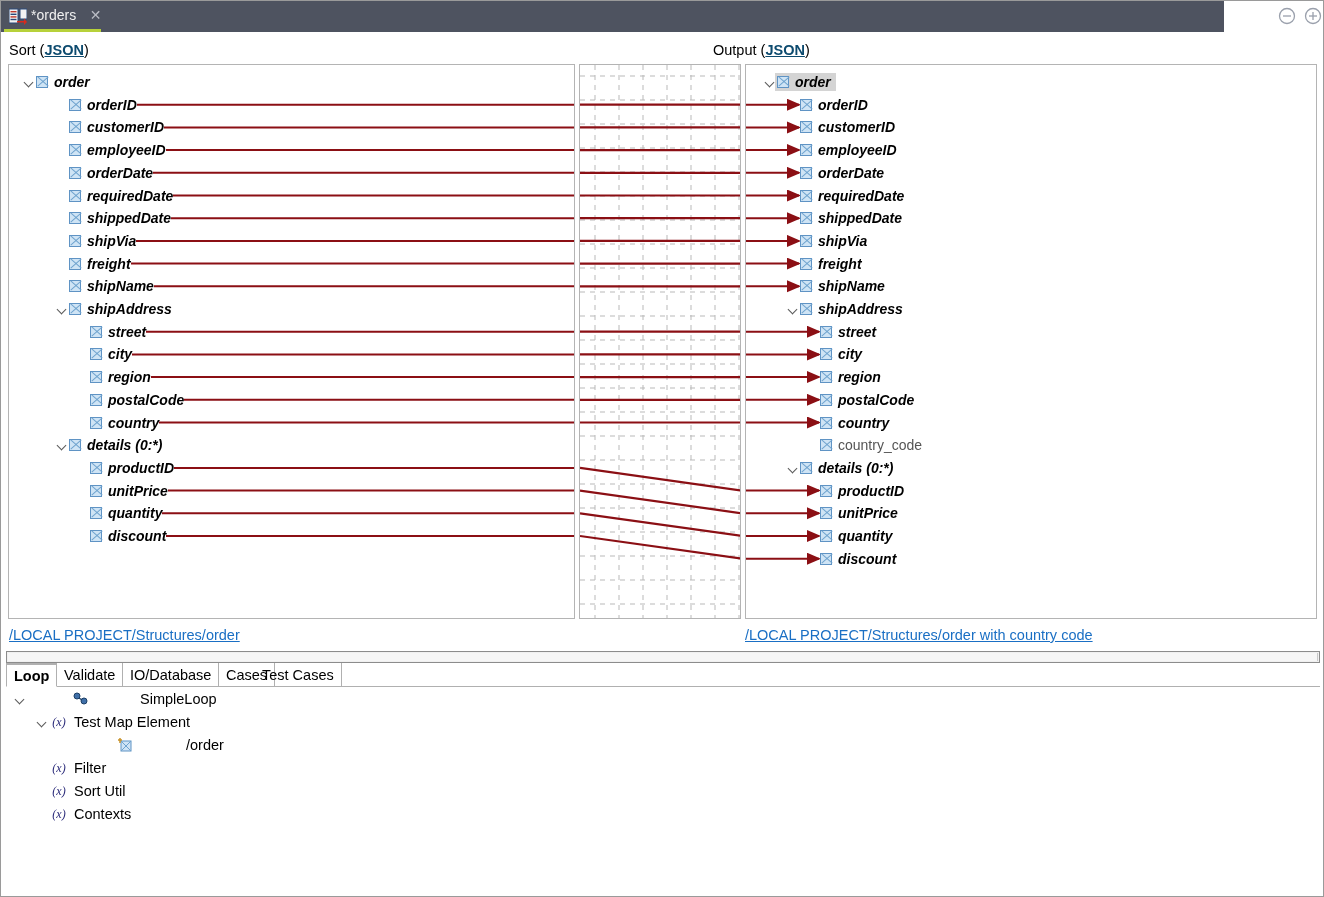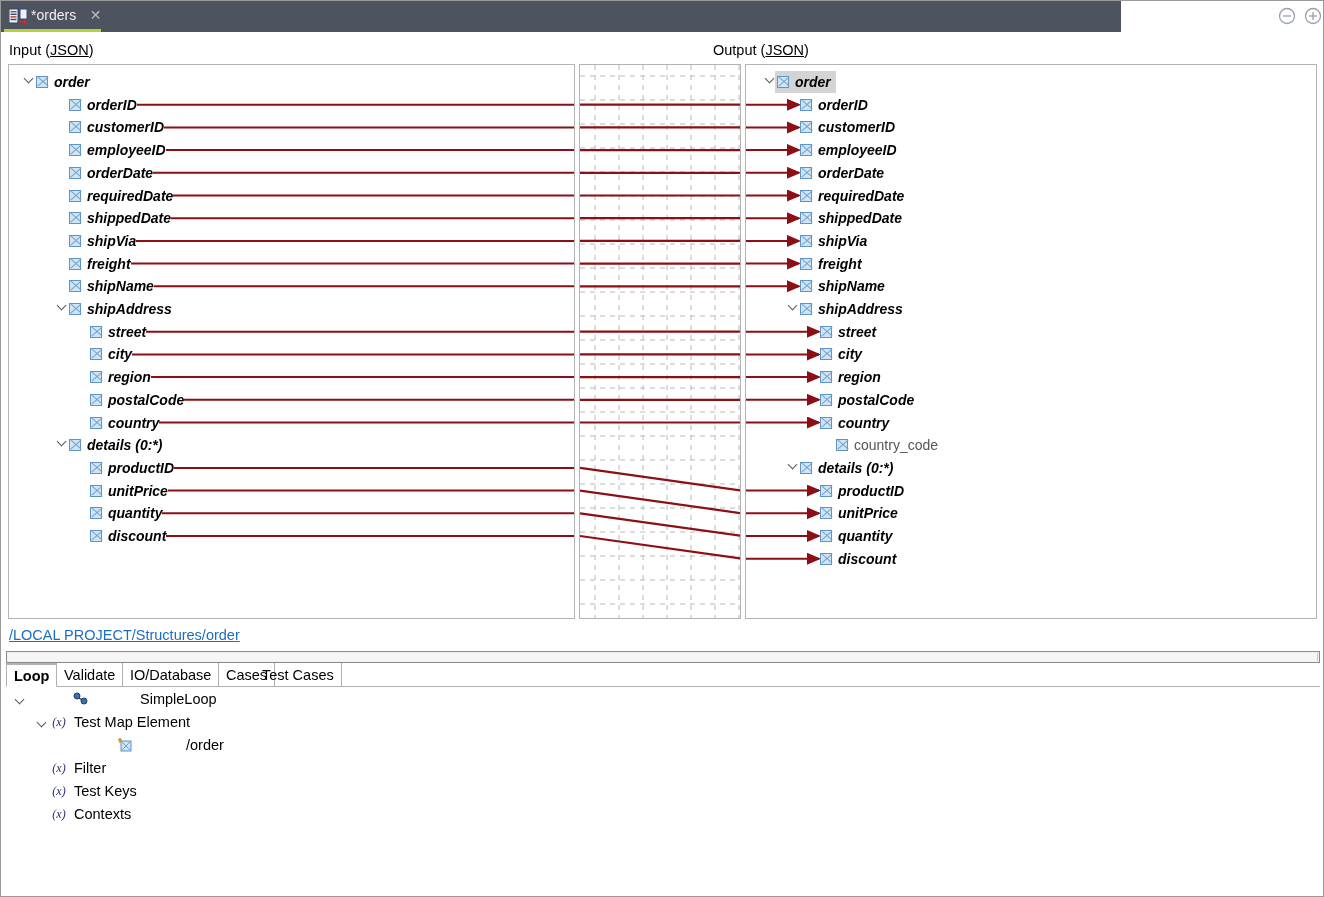--- a/index.html
+++ b/index.html
@@ -12,21 +12,21 @@
     position: relative;
     width: 1324px; height: 897px;
     background: #ffffff;
     border: 1px solid #9a9a9a;
     overflow: hidden;
   }
 
   
   #titlebar {
     position: absolute; left: 0; top: 0;
-    width: 1120px; height: 31px;
+    width: 1223px; height: 31px;
     background: #4e5360;
     padding-left: 24px;
   }
   .tab-active {
     position: absolute; left: 0; top: 0;
     height: 31px; width: 107px;
     background: #4e5360;
     display: flex; align-items: center;
   }
   .tab-underline {
@@ -59,21 +59,21 @@
 
   
   .sec-label {
     position: absolute;
     font-size: 14.5px; color: #000;
     white-space: nowrap;
   }
   #label-input  { left: 8px;   top: 41px; }
   #label-output { left: 712px; top: 41px; }
   .json-link {
-    color: #000000; text-decoration: underline; cursor: pointer;
+    color: #0c4a6e; text-decoration: underline; cursor: pointer; font-weight: bold;
   }
 
   
   .panel {
     position: absolute;
     background: #ffffff;
     border: 1px solid #b4b4b4;
     overflow: hidden;
   }
   #panel-input  { left: 7px;   top: 63px; width: 567px; height: 555px; }
@@ -83,21 +83,21 @@
   
   #grid {
     position: absolute; left: 0; top: 0;
     width: 100%; height: 100%;
   }
 
   
   .trow {
     position: absolute;
     height: 22px;
-    display: flex; 
+    display: flex; align-items: center;
     white-space: nowrap;
   }
   .twisty {
     width: 14px; height: 14px;
     display: inline-block;
     position: relative;
     flex: 0 0 auto;
   }
   .twisty.open::before {
     content: "";
@@ -247,21 +247,21 @@
     </div>
     <div class="win-btn" id="win-max">
       <svg width="20" height="20" viewBox="0 0 20 20">
         <circle cx="10" cy="10" r="7.5" fill="none" stroke="#9aa0ac" stroke-width="1.3"></circle>
         <line x1="6" y1="10" x2="14" y2="10" stroke="#9aa0ac" stroke-width="1.3"></line>
         <line x1="10" y1="6" x2="10" y2="14" stroke="#9aa0ac" stroke-width="1.3"></line>
       </svg>
     </div>
   </div>
 
-  <div class="sec-label" id="label-input"><span>Input (</span><span class="json-link">JSON</span><span>)</span></div>
+  <div class="sec-label" id="label-input"><span>Sort (</span><span class="json-link">JSON</span><span>)</span></div>
 
   <div class="sec-label" id="label-output"><span>Output (</span><span class="json-link">JSON</span><span>)</span></div>
 
   <div class="panel" id="panel-input">
     <svg class="conn" id="input-lines">
         <line x1="128" y1="39.7" x2="567" y2="39.7" stroke="#8b0f14" stroke-width="2"></line>
         <line x1="155" y1="62.4" x2="567" y2="62.4" stroke="#8b0f14" stroke-width="2"></line>
         <line x1="157" y1="85.1" x2="567" y2="85.1" stroke="#8b0f14" stroke-width="2"></line>
         <line x1="144" y1="107.8" x2="567" y2="107.8" stroke="#8b0f14" stroke-width="2"></line>
         <line x1="164" y1="130.5" x2="567" y2="130.5" stroke="#8b0f14" stroke-width="2"></line>
@@ -617,21 +617,21 @@
             <span class="tlabel">postalCode</span>
           </span>
         </div>
         <div class="trow" style="left: 60px; top: 346.5px;">
           <span class="twisty"></span>
           <span class="" style="display: inline-flex; align-items: center;">
             <span class="cbox"></span>
             <span class="tlabel">country</span>
           </span>
         </div>
-        <div class="trow" style="left: 76px; top: 369.2px;">
+        <div class="trow" style="left: 60px; top: 369.2px;">
           <span class="twisty"></span>
           <span class="" style="display: inline-flex; align-items: center;">
             <span class="cbox"></span>
             <span class="tlabel plain">country_code</span>
           </span>
         </div>
         <div class="trow" style="left: 40px; top: 391.9px;">
           <span class="twisty open"></span>
           <span class="" style="display: inline-flex; align-items: center;">
             <span class="cbox"></span>
@@ -663,20 +663,21 @@
           <span class="twisty"></span>
           <span class="" style="display: inline-flex; align-items: center;">
             <span class="cbox"></span>
             <span class="tlabel">discount</span>
           </span>
         </div>
       </div>
   </div>
 
   <div class="footlink" id="foot-left">/LOCAL PROJECT/Structures/order</div>
+  <div class="footlink" id="foot-right">/LOCAL PROJECT/Structures/order with country code</div>
 
   <div id="splitter">
     <div id="splitter-thumb"></div>
   </div>
 
   <div id="tabbar">
       <div class="btab active" style="left: 0px;">Loop</div>
       <div class="btab" style="left: 51px;">Validate</div>
       <div class="btab" style="left: 117px;">IO/Database</div>
       <div class="btab" style="left: 213px;">Cases</div>
@@ -713,21 +714,21 @@
         <span>/order</span>
       </div>
       <div class="brow" style="left: 34px; top: 756px;">
         <span class="twisty"></span>
         <span class="bico">(x)</span>
         <span>Filter</span>
       </div>
       <div class="brow" style="left: 34px; top: 779px;">
         <span class="twisty"></span>
         <span class="bico">(x)</span>
-        <span>Test Keys</span>
+        <span>Sort Util</span>
       </div>
       <div class="brow" style="left: 34px; top: 802px;">
         <span class="twisty"></span>
         <span class="bico">(x)</span>
         <span>Contexts</span>
       </div>
     </div>
 
 </div>
 

